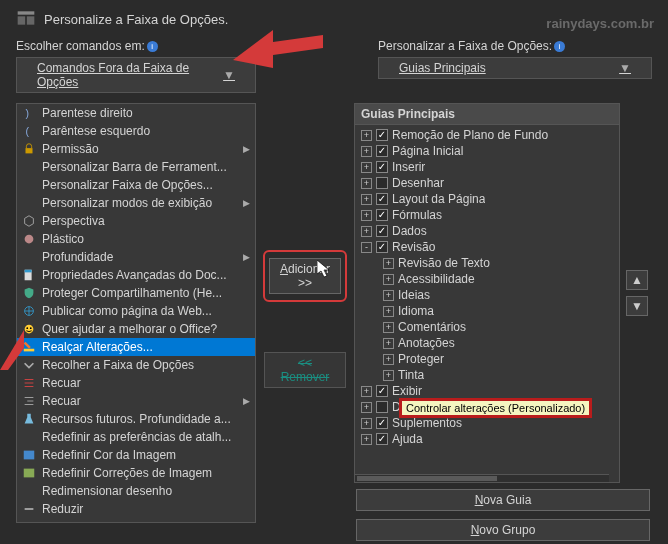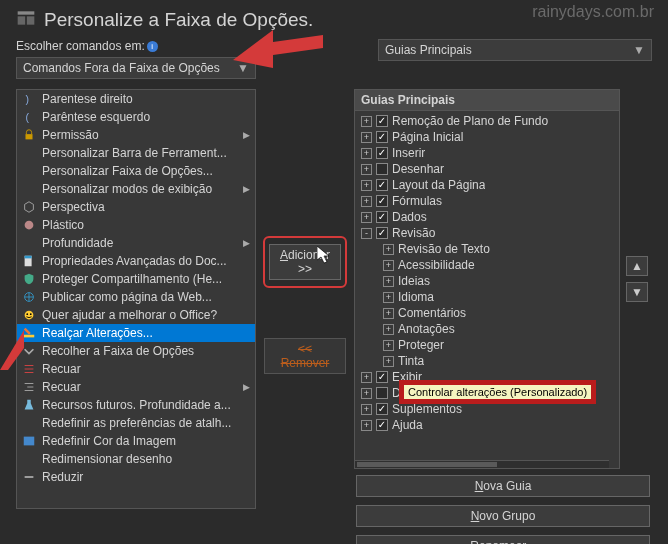--- a/index.html
+++ b/index.html
@@ -1,58 +1,58 @@
 <!DOCTYPE html>
 <html><head>
 <meta charset="utf-8">
 <style>
 * { box-sizing: border-box; margin: 0; padding: 0; font-family: "Segoe UI", Tahoma, sans-serif; font-size: 12px; }
 body { background: #2b2b2b; color: #d4d4d4; width: 668px; height: 544px; overflow: hidden; position: relative; }
 .header { display: flex; align-items: center; padding: 8px 16px 4px; gap: 8px; }
 .header-icon svg { width: 20px; height: 20px; }
-.header-title { font-size: 19px; }
-.watermark { position: absolute; top: 3px; right: 14px; color: #6a6a6a; font-size: 16px; }
+.header-title { font-size: 13px; }
+.watermark { position: absolute; top: 16px; right: 14px; color: #6a6a6a; font-size: 13px; font-weight: bold; }
 .row { display: flex; gap: 20px; padding: 4px 16px 2px; }
 .col-left { width: 240px; }
 .col-right { flex: 1; }
 .label { display: block; margin-bottom: 4px; color: #d4d4d4; }
 .info-icon { display: inline-block; width: 11px; height: 11px; border-radius: 50%; background: #3a7bd5; color: #fff; font-size: 8px; line-height: 11px; text-align: center; margin-left: 2px; vertical-align: middle; }
-.dropdown { background: #3c3c3c; border: 1px solid #555; color: #d4d4d4; padding: 3px 6px; width: 100%; display: flex; justify-content: space-between; align-items: center; cursor: pointer; }
+.dropdown { background: #3c3c3c; border: 1px solid #555; color: #d4d4d4; padding: 3px 20px; width: 100%; display: flex; justify-content: space-between; align-items: center; cursor: pointer; text-decoration: underline; }
 .dropdown .chev { color: #aaa; }
 
 .main-area { display: flex; padding: 8px 16px 0; gap: 8px; height: 440px; }
 .list-box { background: #383838; border: 1px solid #555; overflow-y: auto; overflow-x: hidden; }
 .left-list { width: 240px; height: 420px; }
 .middle-col { width: 82px; display: flex; flex-direction: column; align-items: center; justify-content: center; gap: 10px; position: relative; }
 .right-panel { flex: 1; display: flex; flex-direction: column; }
 .right-list { height: 380px; }
 
 .cmd-item { display: flex; align-items: center; gap: 5px; padding: 1px 4px; white-space: nowrap; cursor: pointer; }
 .cmd-item.selected { background: #0078d4; color: #fff; align-items: center; }
 .cmd-icon { width: 16px; height: 16px; flex-shrink: 0; display: flex; align-items: center; justify-content: center; }
 .cmd-icon svg { width: 14px; height: 14px; }
 .cmd-text { flex: 1; overflow: hidden; text-overflow: ellipsis; }
 .submenu-arrow { width: 8px; color: #aaa; font-size: 9px; }
 
 .btn { background: #3c3c3c; border: 1px solid #666; color: #d4d4d4; padding: 3px 8px; cursor: pointer; text-align: center; min-width: 72px; }
 .btn.underlined::first-letter { text-decoration: underline; }
 .btn-highlight { border: 2px solid #d43a3a; border-radius: 6px; padding: 6px 4px; }
-.btn-remove { color: #f97316; text-decoration: line-through; opacity: 0.7; margin-top: 40px; }
+.btn-remove { color: #14b8a6; text-decoration: line-through; opacity: 0.7; margin-top: 40px; }
 
 .cursor-img { position: absolute; top: 8px; left: 52px; pointer-events: none; }
 .red-arrow { position: absolute; pointer-events: none; }
 
 .tree-header { background: #4a4a4a; color: #d4d4d4; padding: 3px 6px; font-weight: bold; border-bottom: 1px solid #555; }
 .tree { padding: 2px 0; }
 .tree-node { display: flex; align-items: center; gap: 4px; padding: 1px 4px; white-space: nowrap; cursor: pointer; }
 .tree-toggle { width: 11px; height: 11px; border: 1px solid #888; color: #ccc; font-size: 9px; line-height: 9px; text-align: center; flex-shrink: 0; }
 .checkbox { width: 12px; height: 12px; border: 1px solid #888; background: #2b2b2b; display: flex; align-items: center; justify-content: center; flex-shrink: 0; }
 .checkbox.checked::after { content: "✓"; color: #fff; font-size: 10px; line-height: 1; }
 .tree-label { overflow: hidden; text-overflow: ellipsis; }
-.tooltip-like { position: absolute; background: #f5f5c0; color: #000; border: 5px solid #b91c1c; padding: 1px 4px; font-size: 11px; }
+.tooltip-like { position: absolute; background: #f5f5c0; color: #000; border: 3px solid #b91c1c; padding: 1px 4px; font-size: 11px; }
 
 .right-buttons { display: flex; gap: 8px; padding: 6px 2px; flex-direction: column; }
 .move-col { width: 26px; display: flex; flex-direction: column; gap: 6px; justify-content: center; }
 .move-btn { width: 22px; height: 20px; background: #3c3c3c; border: 1px solid #666; color: #ccc; display: flex; align-items: center; justify-content: center; cursor: pointer; }
 
 .footer-row { display: flex; align-items: center; gap: 6px; padding: 4px 2px; margin-left: 14px; }
 .scrollbar-h { height: 8px; background: #2f2f2f; border-top: 1px solid #555; position: relative; }
 .scrollbar-h::after { content: ""; position: absolute; left: 2px; top: 1px; width: 55%; height: 5px; background: #5a5a5a; }
 
 ::-webkit-scrollbar { width: 10px; }
@@ -77,20 +77,21 @@
 <div class="row">
   <div class="col-left">
     <span class="label"><span>Escolher comandos em:</span><span class="info-icon">i</span></span>
     <div class="dropdown">
       <span>Comandos Fora da Faixa de Opções</span>
         <span class="chev">▼</span>
     </div>
   </div>
   <div style="width:82px"></div>
   <div class="col-right">
+    <span class="label"><span>Personalizar a Faixa de Opções:</span><span class="info-icon">i</span></span>
     <div class="dropdown">
       <span>Guias Principais</span>
         <span class="chev">▼</span>
     </div>
   </div>
 </div>
 
 <svg class="red-arrow" style="top:20px; left:233px;" width="90" height="50">
   <polygon points="0,40 40,10 40,22 90,15 90,28 40,35 40,48" fill="#d43a3a"></polygon>
 </svg>
@@ -240,20 +241,28 @@
         <span class="cmd-icon"></span>
         <span class="cmd-text">Redefinir as preferências de atalh...</span>
       </div>
       <div class="cmd-item">
         <span class="cmd-icon">
           <svg viewBox="0 0 16 16">
             <rect x="2" y="3" width="12" height="10" fill="#48c"></rect>
           </svg>
         </span>
         <span class="cmd-text">Redefinir Cor da Imagem</span>
+      </div>
+      <div class="cmd-item">
+        <span class="cmd-icon">
+          <svg viewBox="0 0 16 16">
+            <rect x="2" y="3" width="12" height="10" fill="#8a5"></rect>
+          </svg>
+        </span>
+        <span class="cmd-text">Redefinir Correções de Imagem</span>
       </div>
       <div class="cmd-item">
         <span class="cmd-icon"></span>
         <span class="cmd-text">Redimensionar desenho</span>
       </div>
       <div class="cmd-item">
         <span class="cmd-icon">
           <svg viewBox="0 0 16 16">
             <rect x="3" y="7" width="10" height="2" fill="#aaa"></rect>
           </svg>

